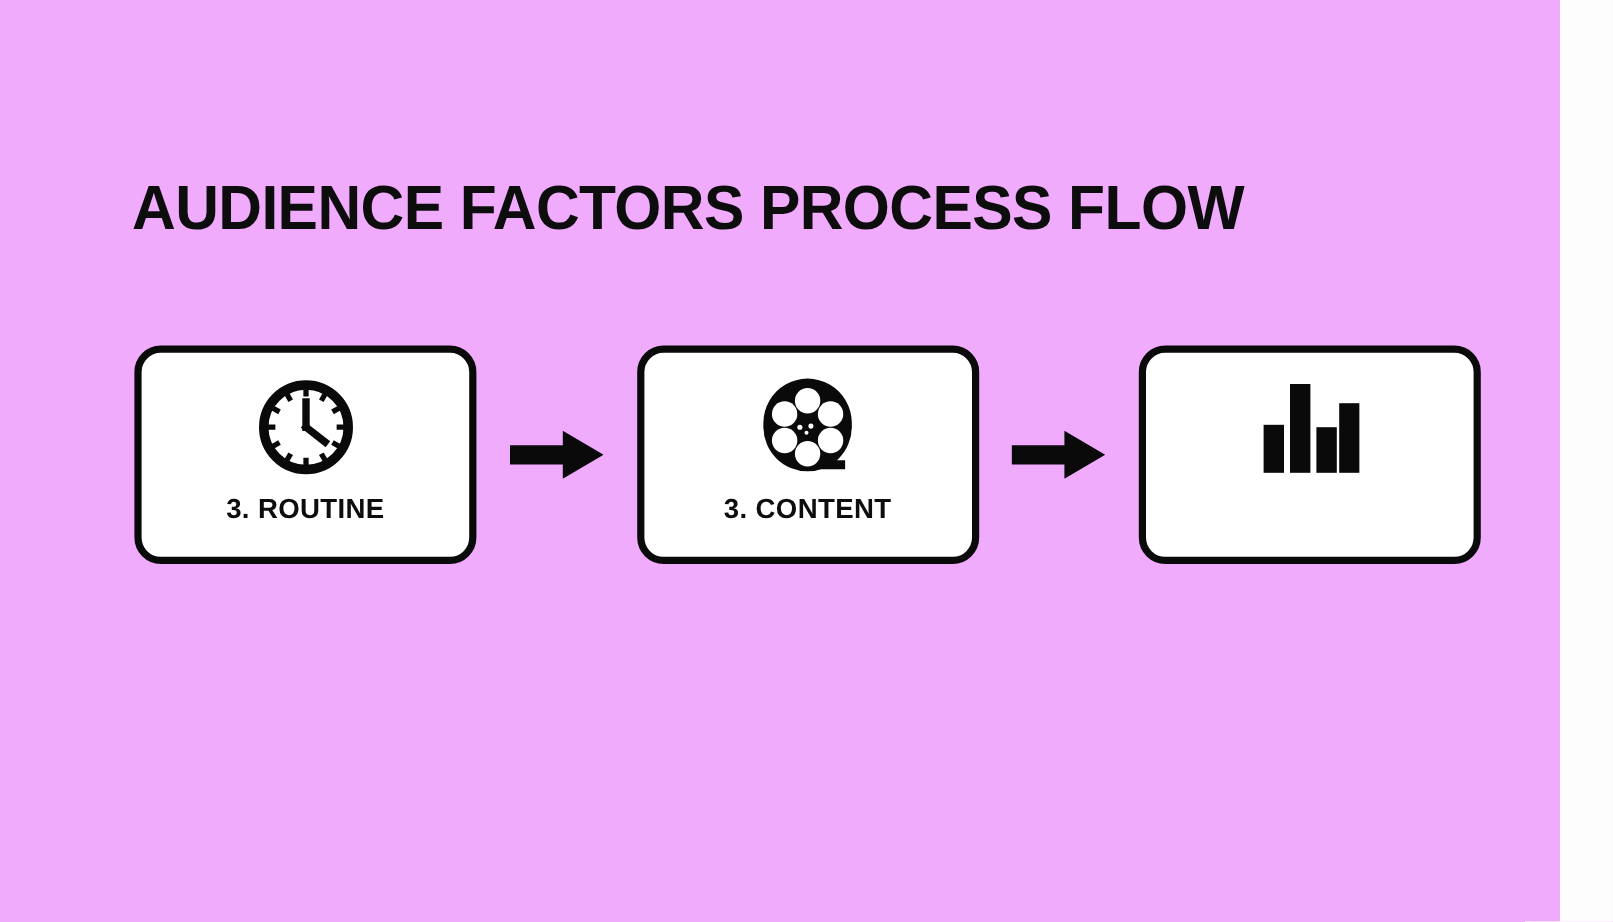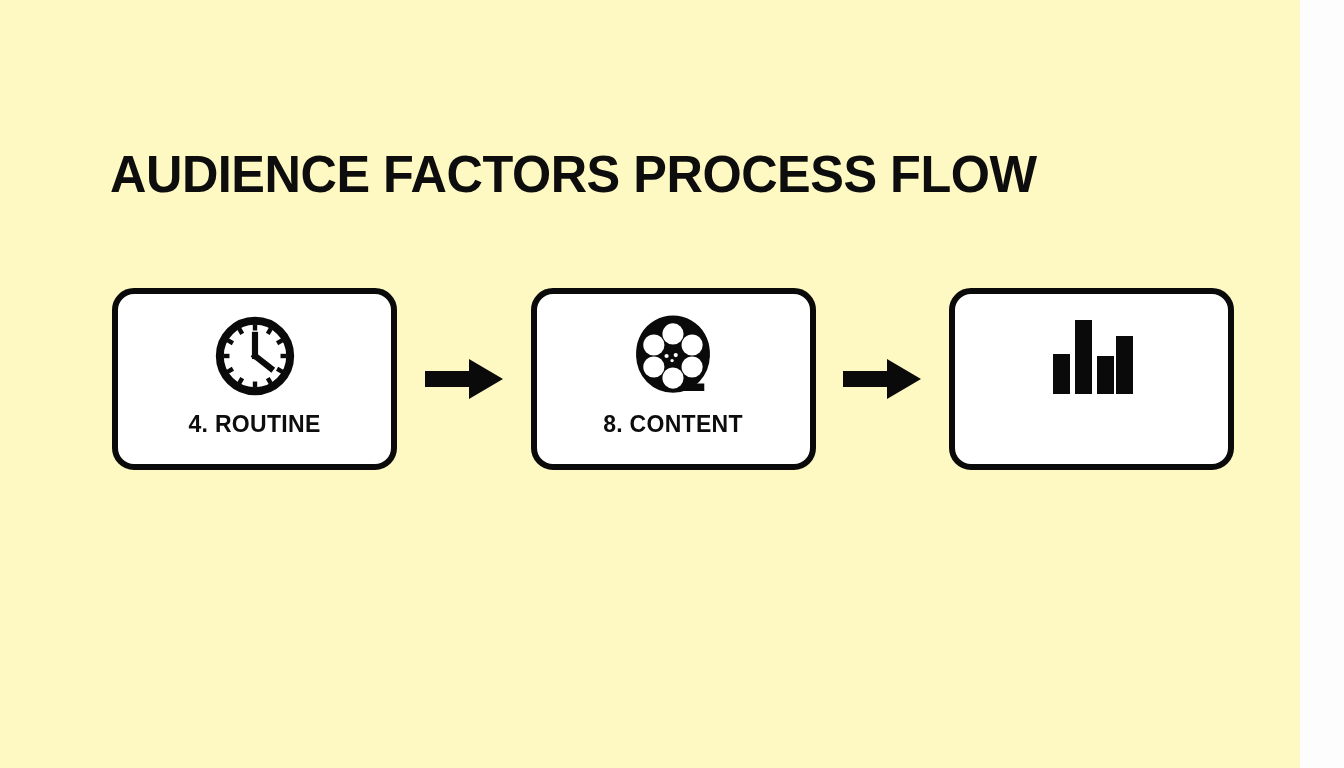--- a/index.html
+++ b/index.html
@@ -15,21 +15,21 @@
     font-family: "Liberation Sans", sans-serif;
     background: #fdfdfd;
   }
 
   #slide {
     position: absolute;
     left: 0;
     top: 0;
     width: 1300px;
     height: 768px;
-    background: #fef9c3;
+    background: #f0abfc;
   }
 
   
   #title {
     position: absolute;
     left: 110px;
     top: 148px;
     font-family: "Liberation Sans Narrow", "Liberation Sans", sans-serif;
     font-size: 52px;
     font-weight: bold;
@@ -126,21 +126,21 @@
             <line x1="32" y1="81.2" x2="35.5" y2="75.1"></line>
             <line x1="18.8" y1="68" x2="24.9" y2="64.5"></line>
             <line x1="14" y1="50" x2="21" y2="50"></line>
             <line x1="18.8" y1="32" x2="24.9" y2="35.5"></line>
             <line x1="32" y1="18.8" x2="35.5" y2="24.9"></line>
           </g>
           <line x1="50" y1="50" x2="50" y2="26" stroke="#0a0a0a" stroke-width="7" stroke-linecap="square"></line>
           <line x1="50" y1="50" x2="68" y2="64" stroke="#0a0a0a" stroke-width="7" stroke-linecap="square"></line>
         </svg>
       </div>
-      <div class="node-label">4. ROUTINE</div>
+      <div class="node-label">3. ROUTINE</div>
     </div>
 
     <div class="arrow">
       <svg width="78" height="40" viewBox="0 0 78 40" aria-hidden="true">
         <polygon points="0,12 44,12 44,0 78,20 44,40 44,28 0,28" fill="#0a0a0a"></polygon>
       </svg>
     </div>
 
     <div class="node">
       <div class="node-icon">
@@ -153,21 +153,21 @@
           <circle cx="70.8" cy="38" r="11.5" fill="#ffffff"></circle>
           <circle cx="70.8" cy="62" r="11.5" fill="#ffffff"></circle>
           <circle cx="50" cy="74" r="11.5" fill="#ffffff"></circle>
           <circle cx="29.2" cy="62" r="11.5" fill="#ffffff"></circle>
           <circle cx="29.2" cy="38" r="11.5" fill="#ffffff"></circle>
           <circle cx="43" cy="50" r="2.3" fill="#ffffff"></circle>
           <circle cx="53" cy="49" r="2.3" fill="#ffffff"></circle>
           <circle cx="49" cy="55" r="1.8" fill="#ffffff"></circle>
         </svg>
       </div>
-      <div class="node-label">8. CONTENT</div>
+      <div class="node-label">3. CONTENT</div>
     </div>
 
     <div class="arrow">
       <svg width="78" height="40" viewBox="0 0 78 40" aria-hidden="true">
         <polygon points="0,12 44,12 44,0 78,20 44,40 44,28 0,28" fill="#0a0a0a"></polygon>
       </svg>
     </div>
 
     <div class="node">
       <div class="node-icon">

